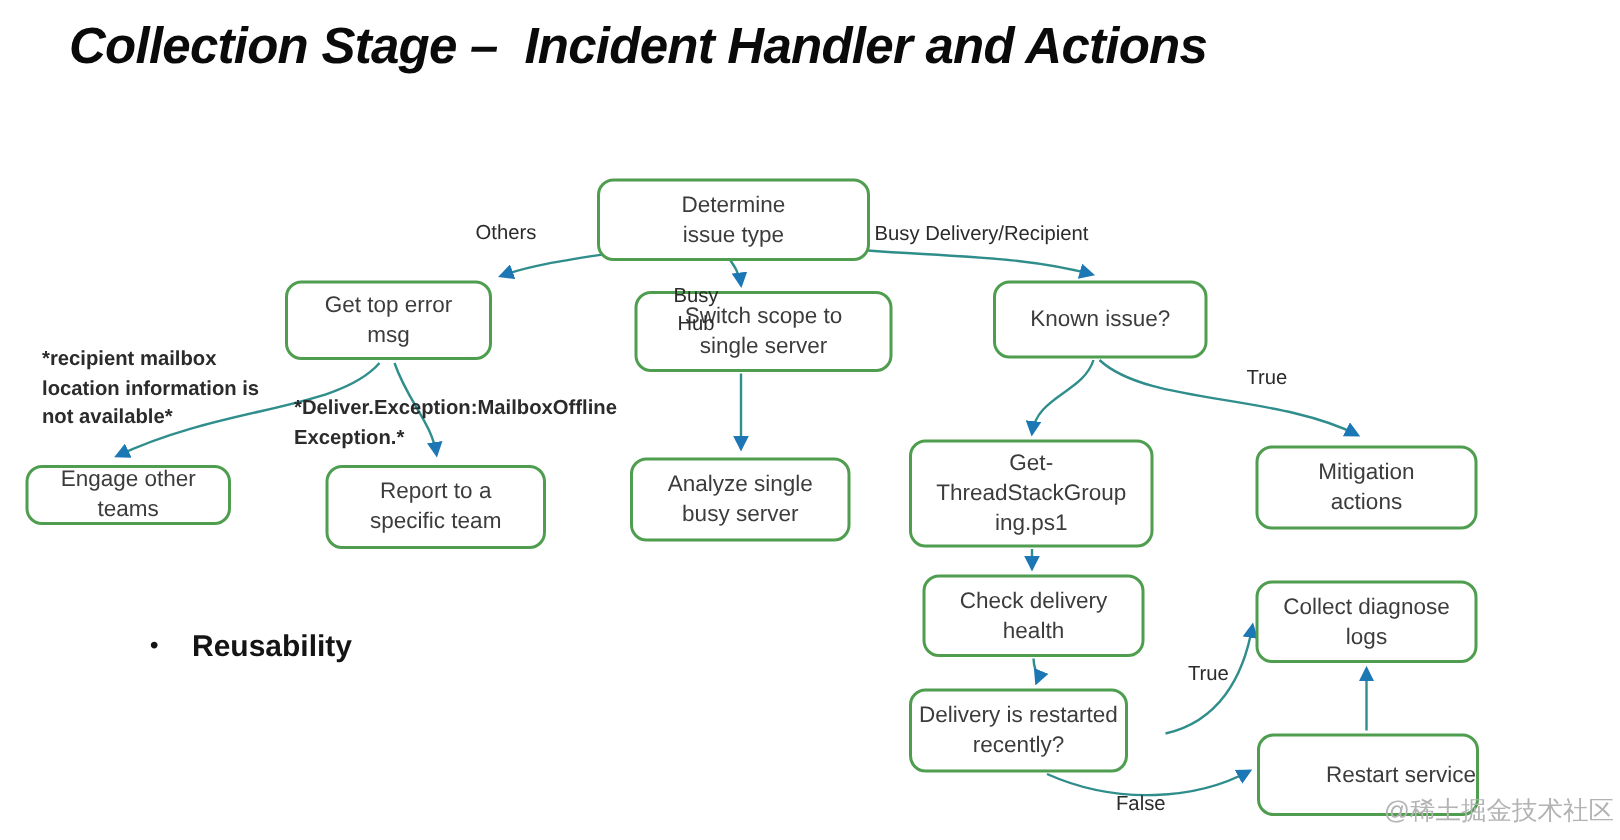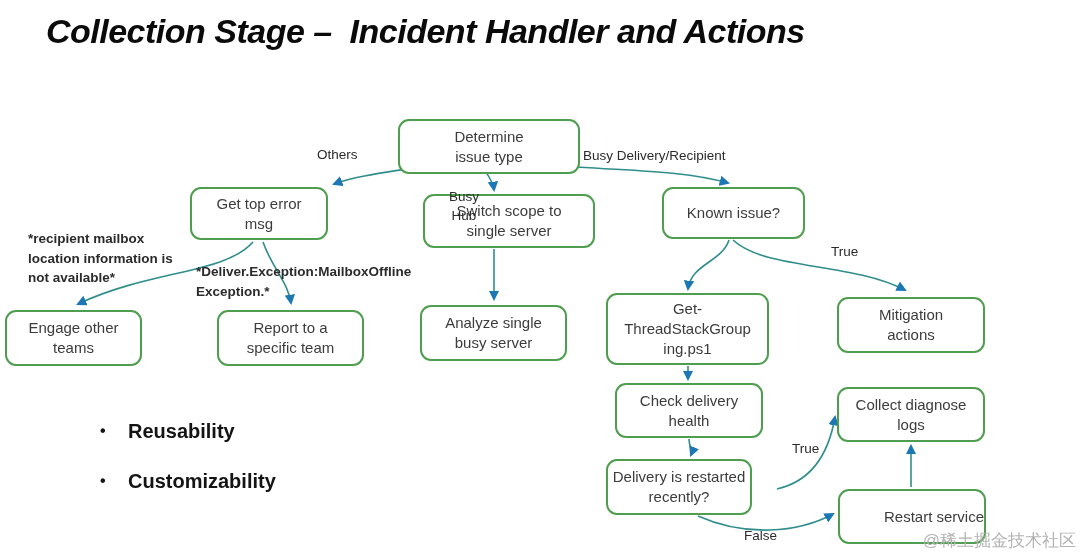--- a/index.html
+++ b/index.html
@@ -21,21 +21,21 @@
   .bullets{position:absolute;left:100px;top:420px;margin:0;padding:0;list-style:none;}
   .bullets li{margin:0 0 27px 0;font-size:20px;font-weight:bold;color:#141414;}
   .bullets li .dot{display:inline-block;width:28px;font-size:16px;vertical-align:2px;}
   .watermark{position:absolute;right:4px;top:529px;font-size:17px;color:var(--watermark-text);}
 
   
   .n-determine{left:398px;top:87px;width:182px;height:55px;margin-top:32px;} .n-determine span{max-width:92px;}
   .n-gettop{left:190px;top:187px;width:138px;height:53px;} .n-gettop span{max-width:96px;}
   .n-switch{left:423px;top:194px;width:172px;height:54px;} .n-switch span{max-width:112px;}
   .n-known{left:662px;top:187px;width:143px;height:52px;} .n-known span{max-width:125px;}
-  .n-engage{left:5px;top:310px;width:137px;height:56px;} .n-engage span{max-width:96px;}
+  .n-engage{left:17px;top:310px;width:137px;height:40px;} .n-engage span{max-width:96px;}
   .n-report{left:217px;top:310px;width:147px;height:56px;} .n-report span{max-width:96px;}
   .n-analyze{left:420px;top:305px;width:147px;height:56px;} .n-analyze span{max-width:102px;}
   .n-thread{left:606px;top:293px;width:163px;height:72px;} .n-thread span{max-width:130px;overflow-wrap:anywhere;}
   .n-mitigation{left:837px;top:297px;width:148px;height:56px;} .n-mitigation span{max-width:82px;}
   .n-checkdel{left:615px;top:383px;width:148px;height:55px;} .n-checkdel span{max-width:102px;}
   .n-collect{left:837px;top:387px;width:148px;height:55px;} .n-collect span{max-width:118px;}
   .n-delrestart{left:606px;top:459px;width:146px;height:56px;} .n-delrestart span{max-width:142px;}
   .n-restart{left:838px;top:489px;width:148px;height:55px;justify-content:flex-end;} .n-restart span{max-width:130px;}
 
   .l-others{left:317px;top:147px;}
@@ -122,18 +122,17 @@
   <div class="edge-label l-busydelivery">Busy Delivery/Recipient</div>
   <div class="edge-label l-true-known">True</div>
   <div class="edge-label l-true-delivery">True</div>
   <div class="edge-label l-false-delivery">False</div>
 
   <div class="annotation a-recipient">*recipient mailbox location information is not available*</div>
   <div class="annotation a-deliver">*Deliver.Exception:MailboxOfflineException.*</div>
 
   <ul class="bullets">
     <li><span class="dot">•</span><span>Reusability</span></li>
-    <li><span class="dot">•</span><span>Customizability</span></li>
   </ul>
 
   <div class="watermark">@稀土掘金技术社区</div>
 
 </div>
 
 </body></html>

